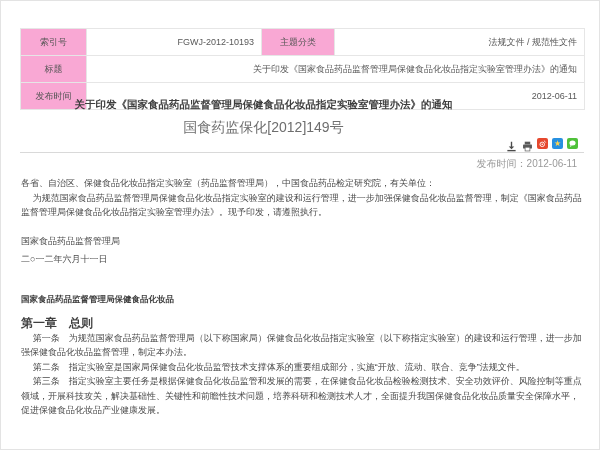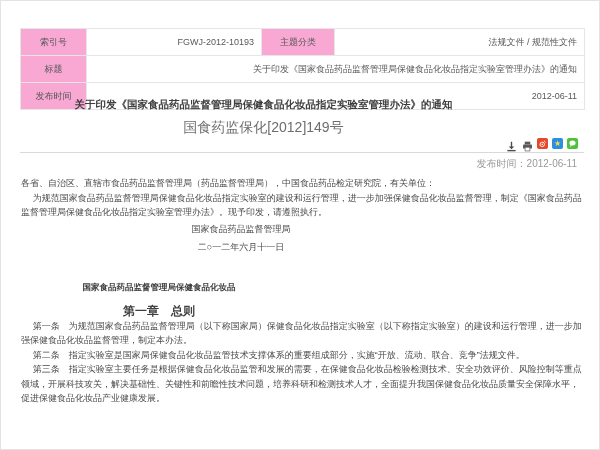--- a/index.html
+++ b/index.html
@@ -40,22 +40,22 @@
   .divider { position:absolute; top:151px; left:19px; width:564px; border-top:1px solid #d9d9d9; }
   .pub-time { position:absolute; top:156px; right:22px; font-size:10px; color:#9a9a9a; }
 
   
   .article {
     position:absolute; top:175px; left:20px; width:563px;
     font-size:9px; line-height:14.5px; color:#4a4a4a;
   }
   .article p { margin:0; }
   .indent { text-indent:1.3em; }
-  .sign-block   { width:440px; text-align:center; line-height:18px; }
-  .center-block { width:276px; text-align:center; }
+  .sign-block   { width:440px; text-align:left; line-height:18px; margin-top:12px; }
+  .center-block { width:276px; }
   .heading-block { margin-top:22px; line-height:18px; }
   .heading-block p { font-weight:bold; font-size:8.5px; color:#3f3f3f; }
   .chapter { margin-top:8px; }
   .chapter p { font-weight:bold; font-size:12px; color:#3f3f3f; line-height:15px; }
 </style>
 </head>
 <body>
 
 <div class="page">
 
@@ -118,21 +118,21 @@
         <ellipse cx="8" cy="7" rx="5.5" ry="4.5" fill="#fff"></ellipse>
         <path d="M4.5 10.5 3.5 14l3.5-2.2z" fill="#fff"></path>
       </svg>
     </span>
   </div>
 
   <div class="divider"></div>
   <div class="pub-time">发布时间：2012-06-11</div>
 
   <div class="article">
-    <p>各省、自治区、直辖市食品药品监督管理局（药品监督管理局），中国食品药品检定研究院，有关单位：</p>
+    <p>各省、自治区、保健食品化妆品指定实验室（药品监督管理局），中国食品药品检定研究院，有关单位：</p>
     <p class="indent">为规范国家食品药品监督管理局保健食品化妆品指定实验室的建设和运行管理，进一步加强保健食品化妆品监督管理，制定《国家食品药品监督管理局保健食品化妆品指定实验室管理办法》。现予印发，请遵照执行。</p>
 
     <div class="sign-block">
       <p>国家食品药品监督管理局</p>
       <p>二○一二年六月十一日</p>
     </div>
 
     <div class="center-block heading-block">
       <p>国家食品药品监督管理局保健食品化妆品</p>
     </div>

